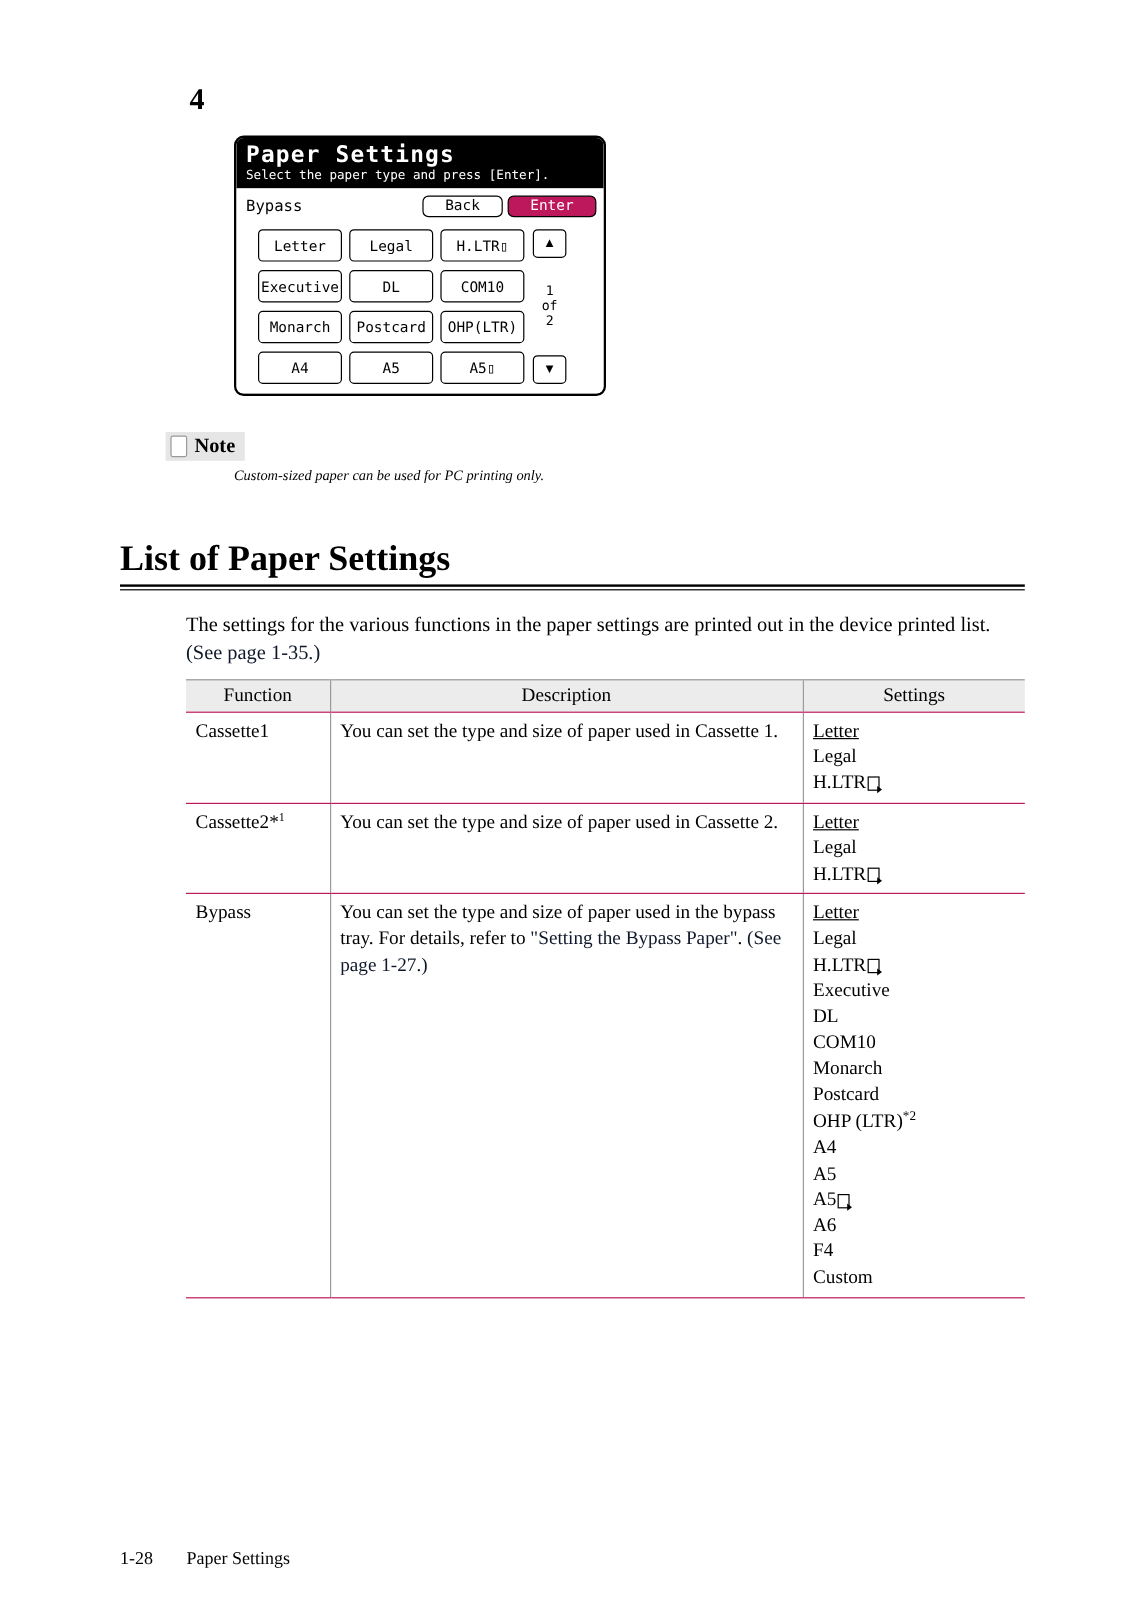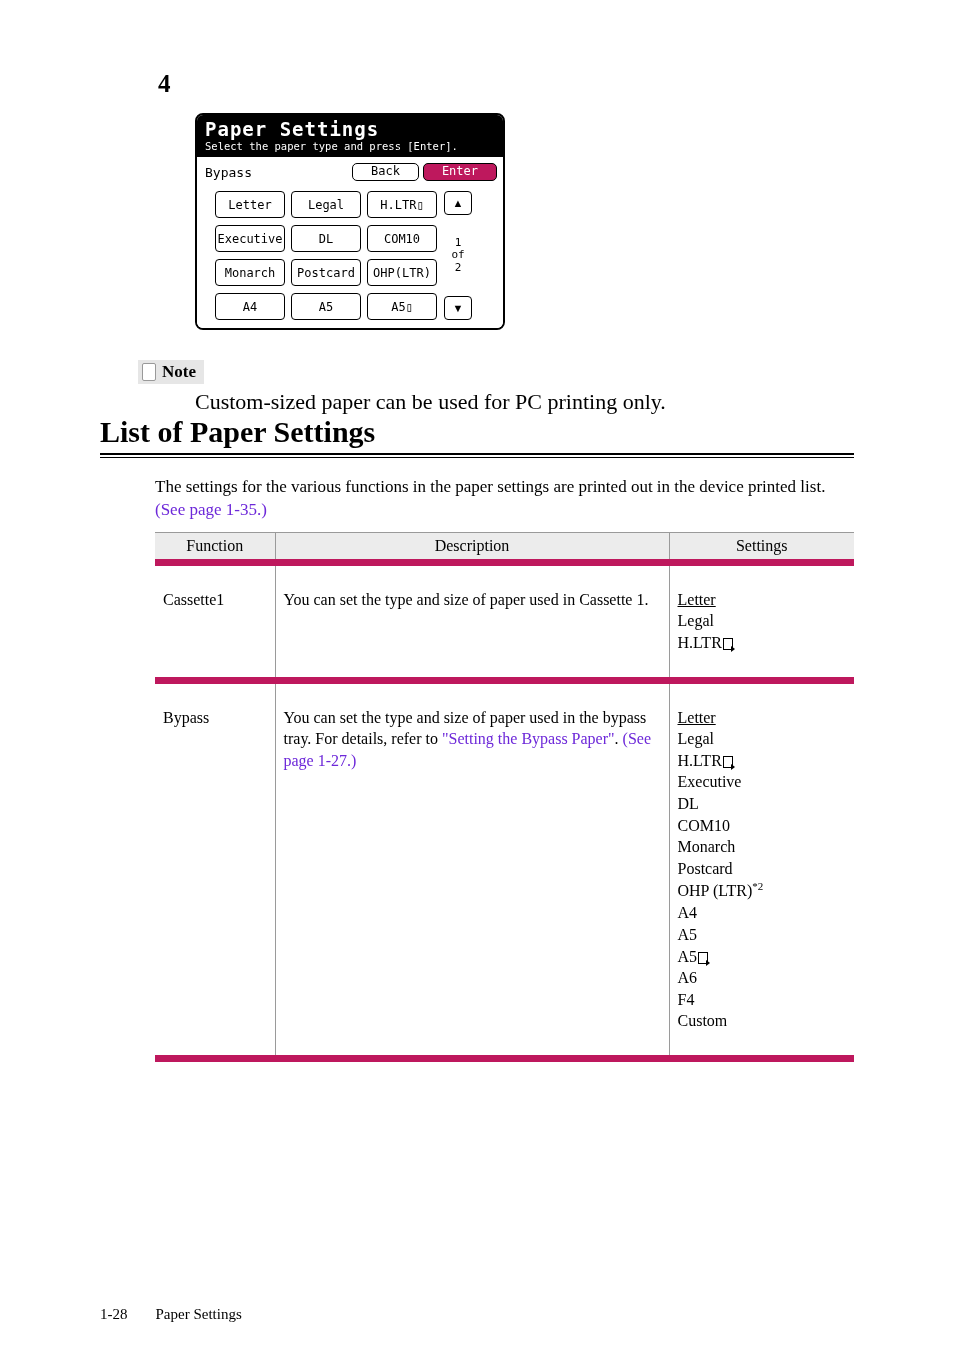--- a/index.html
+++ b/index.html
@@ -150,64 +150,66 @@
       border-radius: 2px;
       background: #fff;
       position: relative;
     }
     .note-label {
       font-weight: bold;
       font-size: 17px;
     }
     .note-text {
       margin-left: 95px;
-      font-size: 22px;
+      margin-bottom: 45px;
+      font-size: 12px;
+      font-style: italic;
     }
     .section-heading {
       font-family: "Times New Roman", serif;
       font-weight: bold;
       font-size: 30px;
       margin-bottom: 4px;
     }
     .section-rule {
       border-top: 2px solid #000;
       border-bottom: 1px solid #000;
       height: 5px;
       margin-bottom: 18px;
     }
     .section-intro {
       margin-left: 55px;
       font-size: 17px;
       line-height: 1.35;
       margin-bottom: 10px;
     }
     .link {
-      color: #6d28d9;
+      color: #0f172a;
     }
     .settings-table {
       margin-left: 55px;
       width: calc(100% - 55px);
       border-collapse: collapse;
       font-size: 16px;
     }
     .settings-table th {
       background: #ececec;
       font-weight: normal;
       padding: 4px 8px;
       text-align: center;
       font-family: "Times New Roman", serif;
     }
     .settings-table td {
-      padding: 23px 8px;
+      padding: 5px 8px;
       vertical-align: top;
       line-height: 1.35;
     }
     .settings-table th, .settings-table td {
       border-top: 1px solid #9a9a9a;
-      border-bottom: 7px solid #be185d;
+      border-bottom: 1px solid #be185d;
     }
     .settings-table th + th,
     .settings-table td + td {
       border-left: 1px solid #9a9a9a;
     }
     .col-func { width: 120px; }
     .col-settings { width: 185px; }
     .underline {
       text-decoration: underline;
     }
@@ -228,21 +230,21 @@
       content: "";
       position: absolute;
       right: -3px;
       bottom: -3px;
       border-left: 4px solid #000;
       border-top: 3px solid transparent;
       border-bottom: 3px solid transparent;
     }
     .footer {
       position: absolute;
-      bottom: 25px;
+      bottom: 40px;
       left: 100px;
       font-size: 15px;
       display: flex;
       gap: 28px;
     }
     .footnote-sup {
       font-size: 10px;
       vertical-align: super;
     }
   </style>
@@ -319,20 +321,31 @@
     <tr>
       <td>Cassette1</td>
       <td>You can set the type and size of paper used in Cassette 1.</td>
       <td>
         <span class="underline">Letter</span><br>
         <span>Legal</span><br>
         <span>H.LTR</span><span class="rotate-glyph"></span>
       </td>
     </tr>
     <tr>
+      <td>
+        <span>Cassette2*</span><span class="footnote-sup">1</span>
+      </td>
+      <td>You can set the type and size of paper used in Cassette 2.</td>
+      <td>
+        <span class="underline">Letter</span><br>
+        <span>Legal</span><br>
+        <span>H.LTR</span><span class="rotate-glyph"></span>
+      </td>
+    </tr>
+    <tr>
       <td>Bypass</td>
       <td>
         <span>You can set the type and size of paper used in the bypass tray. For details, refer to </span><span class="link">"Setting the Bypass Paper"</span><span>. </span><span class="link">(See page 1-27.)</span>
       </td>
       <td>
         <span class="underline">Letter</span><br>
         <span>Legal</span><br>
         <span>H.LTR</span><span class="rotate-glyph"></span><br>
         <span>Executive</span><br>
         <span>DL</span><br>

